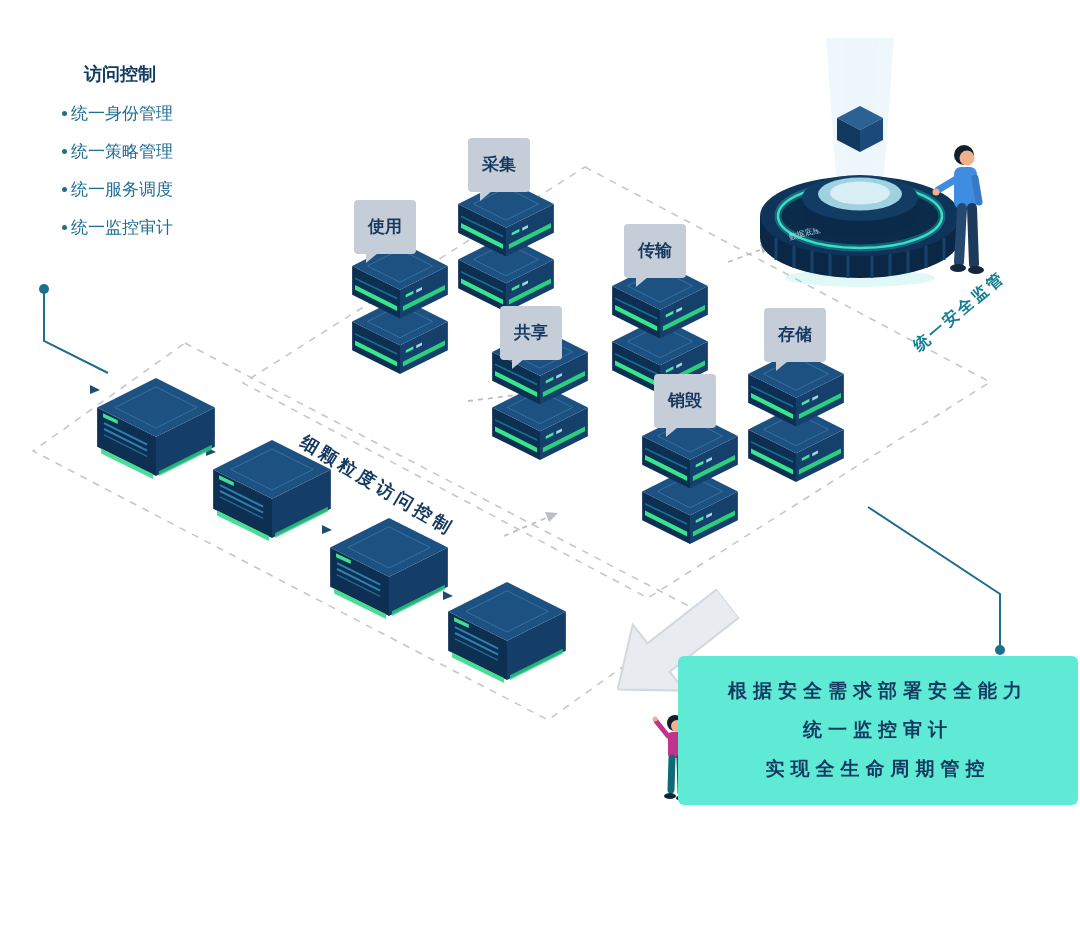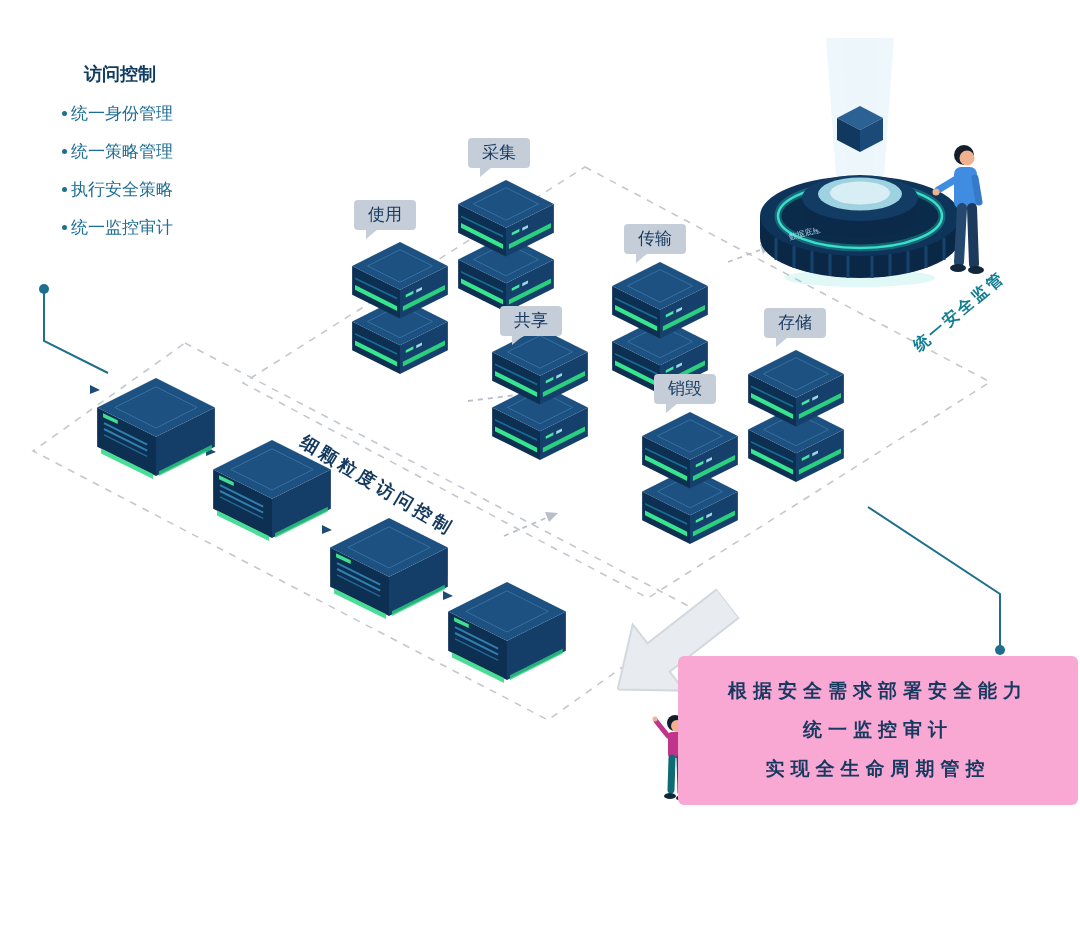--- a/index.html
+++ b/index.html
@@ -8,35 +8,35 @@
   .abs{position:absolute;}
 
   
   .access{position:absolute;left:62px;top:62px;}
   .access-title{font-size:18px;font-weight:bold;color:#0d3a5e;margin:0 0 16px 22px;}
   .ac-item{display:flex;align-items:center;gap:4px;margin:0 0 15px 0;
            color:#1e6d94;font-size:17px;}
   .ac-bullet{width:5px;height:5px;border-radius:50%;background:#1d6f8c;flex:0 0 auto;}
 
   
-  .bubble{position:absolute;background:#c4cdd8;color:#16395f;font-weight:normal;
-          font-size:17px;padding:4px 14px;border-radius:4px;line-height:1.3;
+  .bubble{position:absolute;background:#c4cdd8;color:#16395f;font-weight:bold;
+          font-size:17px;padding:16px 14px;border-radius:4px;line-height:1.3;
           white-space:nowrap;z-index:5;}
   .bubble::after{content:"";position:absolute;left:12px;bottom:-9px;width:0;height:0;
           border-top:10px solid #c4cdd8;border-right:12px solid transparent;}
 
   
   .rot-label{position:absolute;font-weight:bold;white-space:nowrap;z-index:4;}
   .rot-fine{color:#14395e;font-size:18px;letter-spacing:4px;
             transform:rotate(31deg);transform-origin:left center;}
   .rot-sup{color:#0f7d92;font-size:16px;letter-spacing:3px;
            transform:rotate(-40deg);transform-origin:left center;}
 
   
-  .callout{position:absolute;left:678px;top:656px;width:384px;background:#f9a8d4;
+  .callout{position:absolute;left:678px;top:656px;width:384px;background:#5eead4;
            border-radius:6px;padding:16px 8px;text-align:center;z-index:6;font-family:Liberation Serif, serif;}
   .callout .line{font-size:19px;font-weight:bold;color:#16395f;
                  letter-spacing:6px;line-height:2.05;}
 
   .big-arrow{position:absolute;left:604px;top:596px;transform:rotate(-38deg);z-index:5;}
   .lines-layer{position:absolute;left:0;top:0;z-index:1;}
   .node-art{z-index:3;}
 </style>
 </head>
 <body>
@@ -101,21 +101,21 @@
     <div class="ac-item">
       <span class="ac-bullet"></span>
       <span>统一身份管理</span>
     </div>
     <div class="ac-item">
       <span class="ac-bullet"></span>
       <span>统一策略管理</span>
     </div>
     <div class="ac-item">
       <span class="ac-bullet"></span>
-      <span>执行安全策略</span>
+      <span>统一服务调度</span>
     </div>
     <div class="ac-item">
       <span class="ac-bullet"></span>
       <span>统一监控审计</span>
     </div>
   </div>
 
   <svg class="abs node-art" style="left:458px;top:180px" width="96" height="134" viewBox="0 0 100 140">
     <use href="#srv-unit" y="58"></use>
       <use href="#srv-unit" y="0"></use>

